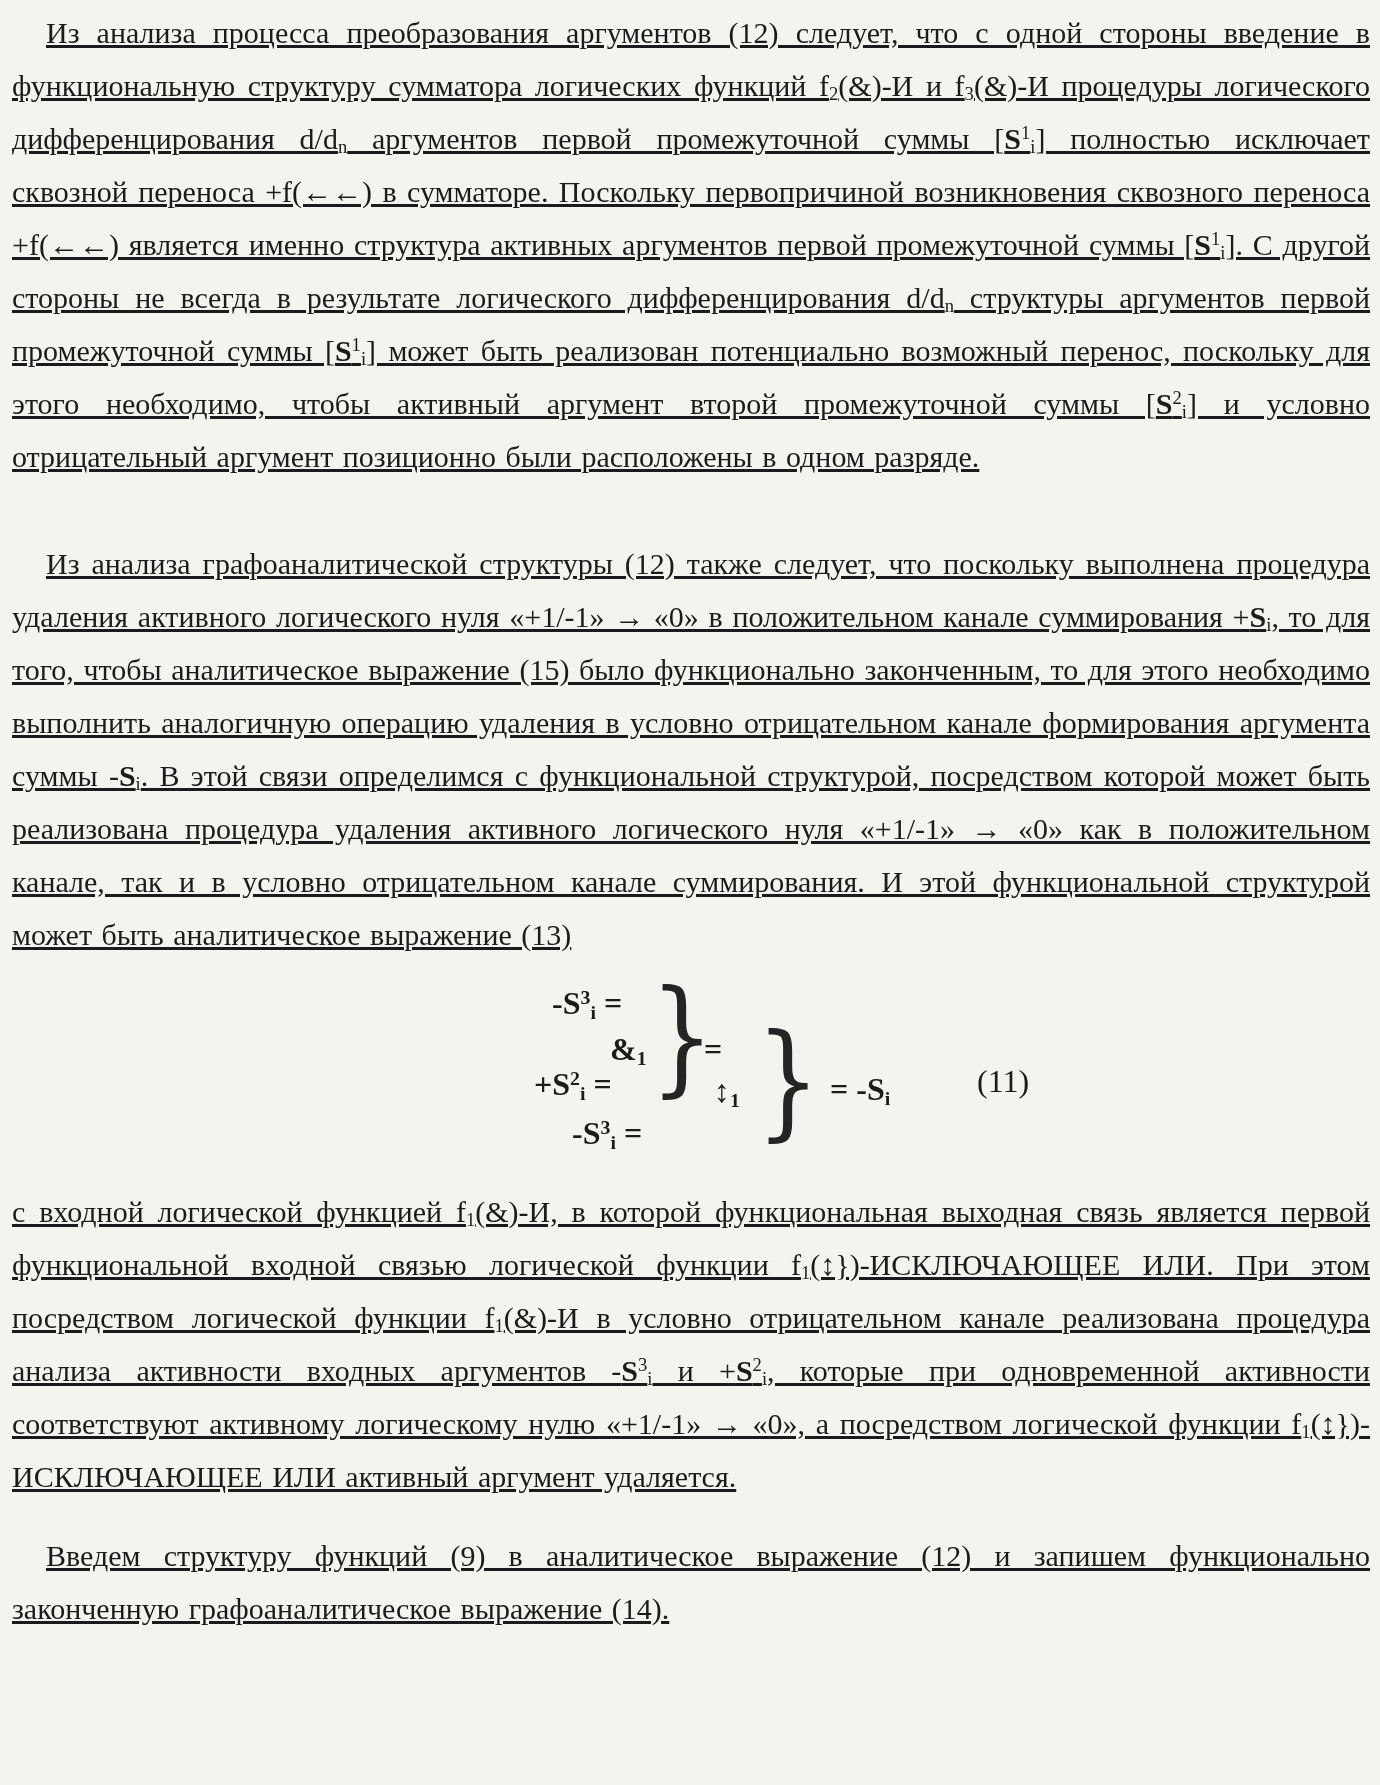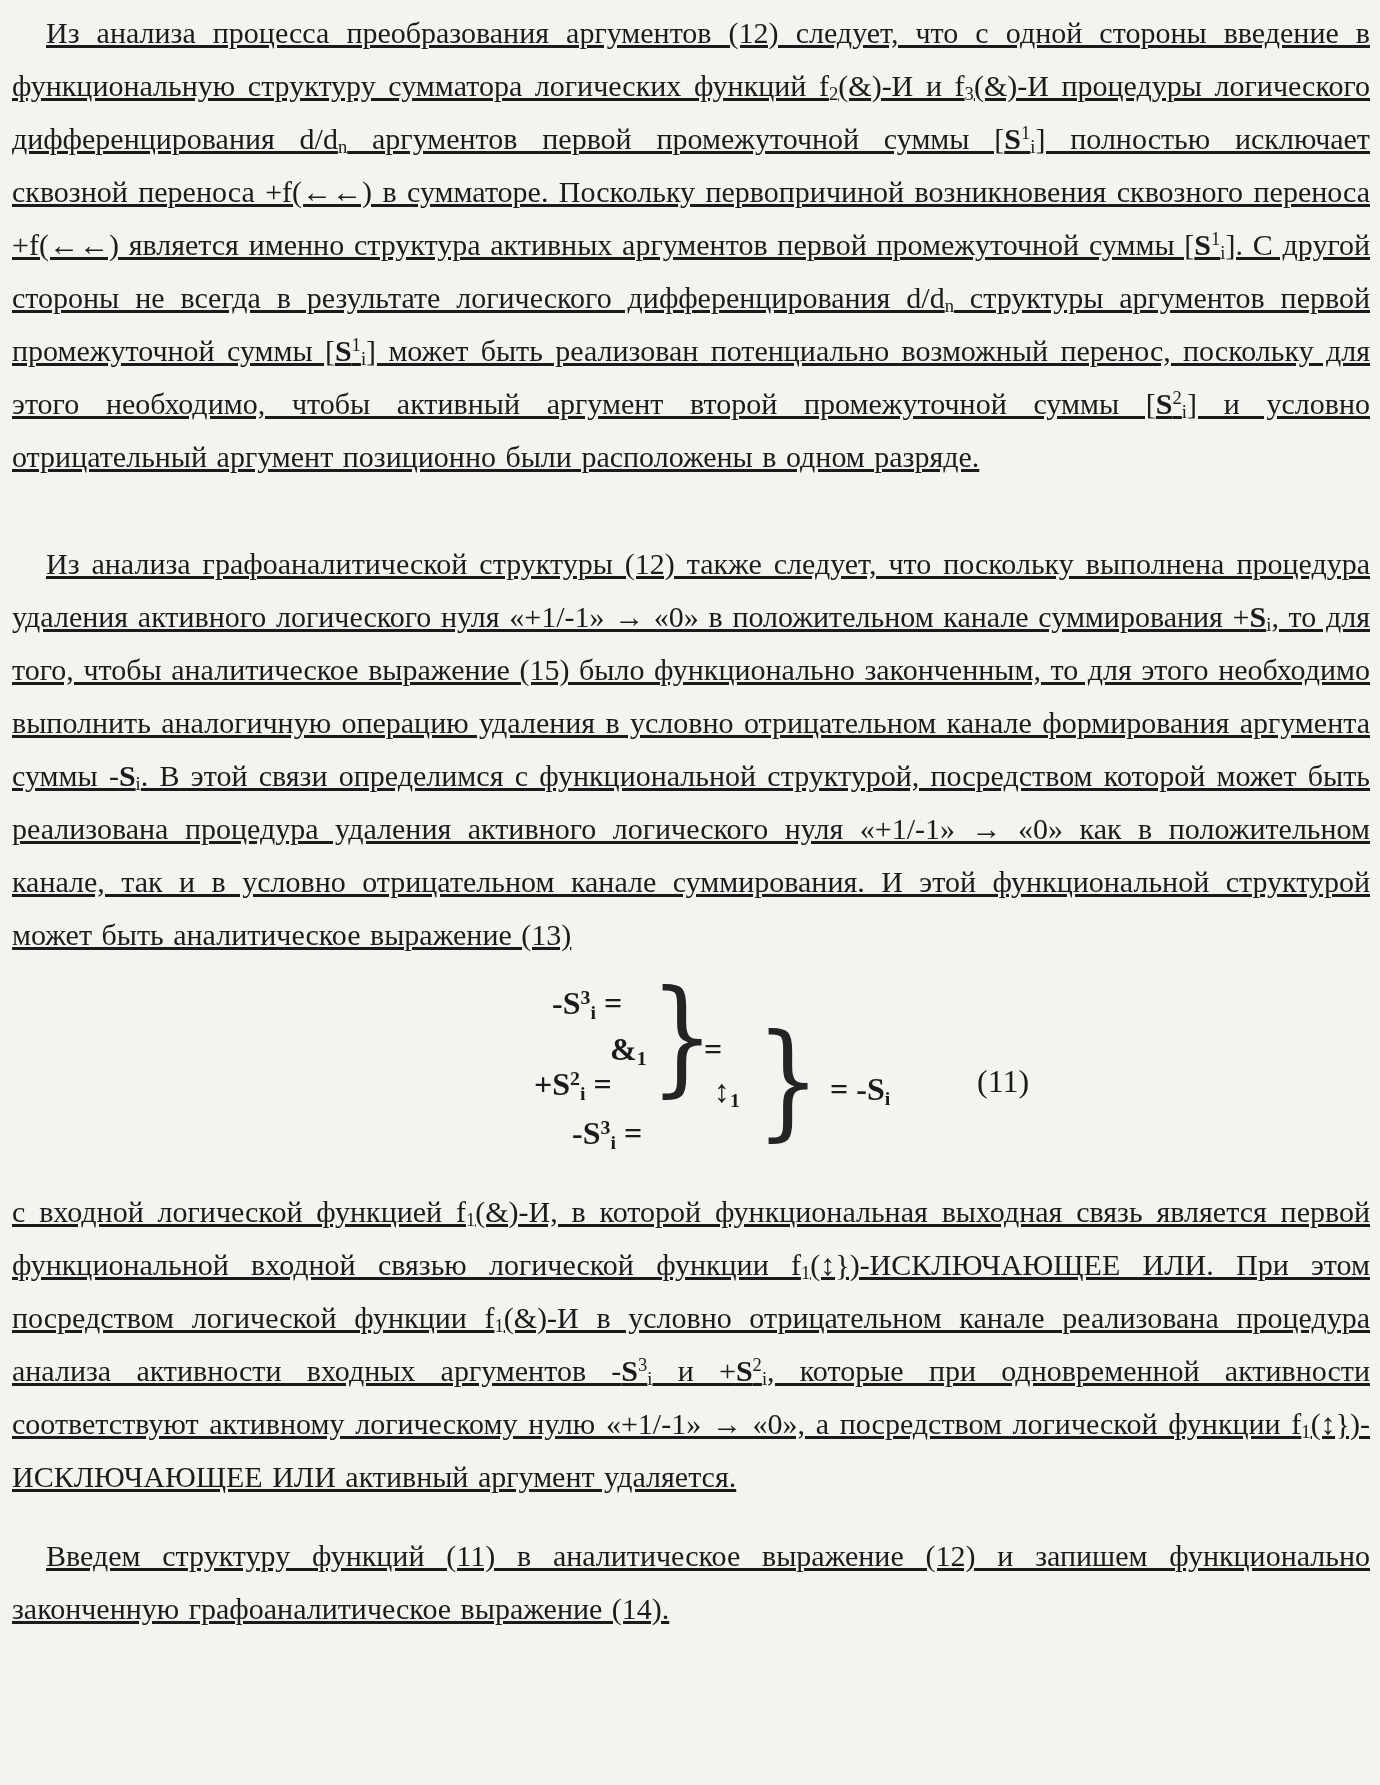--- a/index.html
+++ b/index.html
@@ -69,15 +69,15 @@
     <span class="ftok" style="left:522px; top:91px;">+<b>S</b><sup>2</sup><sub>i</sub> =</span>
     <span class="ftok" style="left:702px; top:98px;">↕<sub>1</sub></span>
     <span class="brace" style="left:744px; top:46px;">}</span>
     <span class="ftok" style="left:794px; top:96px;margin-left:24px;">= -<b>S</b><sub>i</sub></span>
     <span class="ftok fnum" style="left:965px; top:88px;">(11)</span>
     <span class="ftok" style="left:560px; top:140px;">-<b>S</b><sup>3</sup><sub>i</sub> =</span>
   </div>
 
   <p class="para p3">с  входной логической функцией f<sub>1</sub>(&amp;)-И, в которой  функциональная выходная связь является первой функциональной входной связью логической  функции   f<sub>1</sub>(↕})-ИСКЛЮЧАЮЩЕЕ ИЛИ. При этом посредством логической функции f<sub>1</sub>(&amp;)-И в условно отрицательном  канале реализована процедура анализа активности  входных аргументов  -<b>S</b><sup>3</sup><sub>i</sub> и  +<b>S</b><sup>2</sup><sub>i</sub>, которые при одновременной активности соответствуют активному логическому нулю  «+1/-1» → «0», а посредством логической  функции    f<sub>1</sub>(↕})-ИСКЛЮЧАЮЩЕЕ ИЛИ активный аргумент удаляется.</p>
 
-  <p class="para indent p4">Введем  структуру функций (11) в аналитическое выражение (12) и запишем функционально законченную графоаналитическое выражение (14).</p>
+  <p class="para indent p4">Введем  структуру функций (9) в аналитическое выражение (12) и запишем функционально законченную графоаналитическое выражение (14).</p>
 
 </div>
 
 </body></html>

